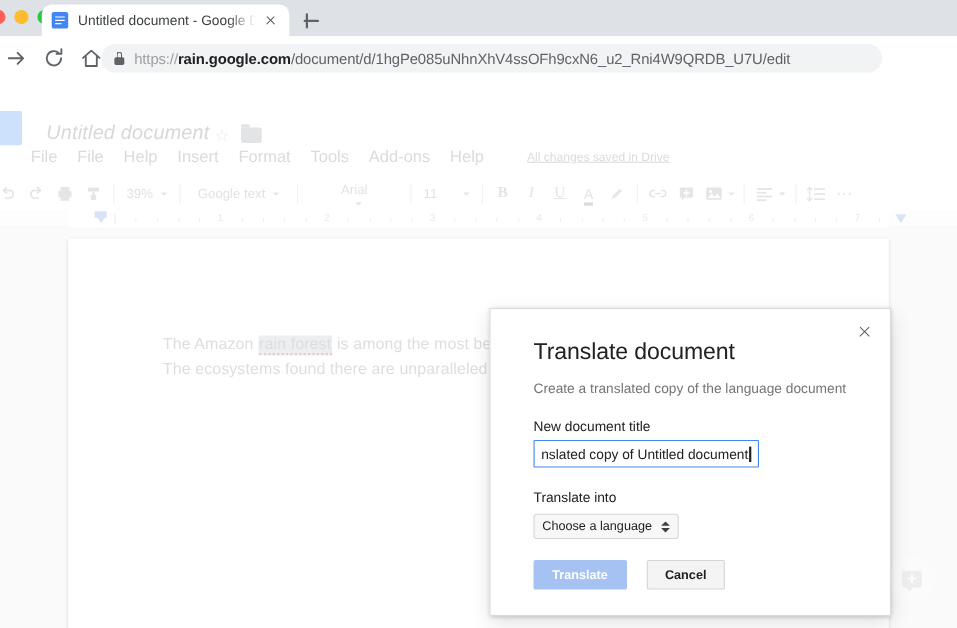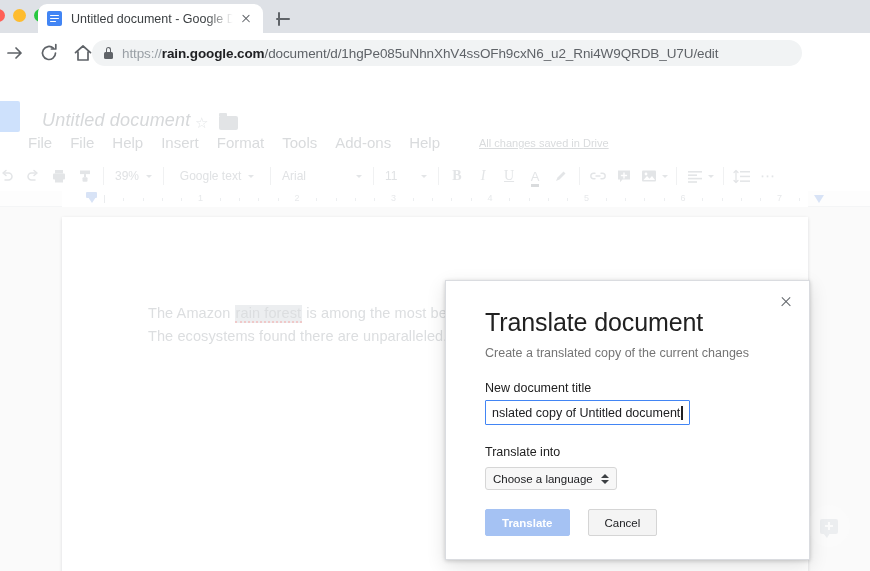--- a/index.html
+++ b/index.html
@@ -172,21 +172,21 @@
     box-shadow:0 1px 4px rgba(0,0,0,.18), 0 6px 18px rgba(0,0,0,.12);
   }
   .dlg-close { position:absolute; right:12px; top:10px; width:22px; height:22px; }
   .dlg-close:before, .dlg-close:after {
     content:""; position:absolute; left:5px; top:10.3px; width:12px; height:1.3px;
     background:#5f6368;
   }
   .dlg-close:before { transform:rotate(45deg); }
   .dlg-close:after  { transform:rotate(-45deg); }
 
-  .dlg-title { position:absolute; left:39px; top:27px; font-size:25px;
+  .dlg-title { position:absolute; left:39px; top:27px; font-size:21px;
                color:#212121; font-weight:400; letter-spacing:-.1px;}
   .dlg-sub { position:absolute; left:39px; top:65px; font-size:12.5px; color:#757575; }
   .dlg-label1 { position:absolute; left:39px; top:100px; font-size:12.5px; color:#212121; }
   .dlg-input {
     position:absolute; left:39px; top:119px; width:205px; height:25px;
     border:1px solid #4285f4; background:#fff; border-radius:1px;
     display:flex; align-items:center; padding:0 6px;
     font-size:12.5px; color:#202124; white-space:nowrap; overflow:hidden;
   }
   .caret-bar { display:inline-block; width:1.3px; height:14px; background:#202124;
@@ -201,21 +201,21 @@
   .spin { display:flex; flex-direction:column; gap:2px; }
   .spin i { display:block; width:0; height:0;
             border-left:4px solid transparent; border-right:4px solid transparent; }
   .spin i.up   { border-bottom:4.5px solid #3c4043; }
   .spin i.down { border-top:4.5px solid #3c4043; }
 
   .dlg-actions { position:absolute; left:39px; top:228px; display:flex; gap:18px; }
   .btn { height:27px; border-radius:2px; font-size:11.5px; display:flex;
          align-items:center; justify-content:center; padding:0 16px; white-space:nowrap; }
   .btn-primary { background:#a5c2f3; color:#ffffff; border:1px solid #a5c2f3; font-weight:700; }
-  .btn-secondary { background:#f4f4f4; color:#202124; border:1px solid #d5d5d5; font-weight:400; }
+  .btn-secondary { background:#f4f4f4; color:#202124; border:1px solid #d5d5d5; font-weight:700; }
 </style>
 </head>
 <body>
 
 <div id="root">
 
   <div class="tabstrip">
     <div class="traffic">
       <span class="light red"></span>
       <span class="light yellow"></span>
@@ -320,21 +320,21 @@
             <i class="caret"></i>
         </span>
 
         <span class="tb-sep"></span>
         <span class="tb-txt" style="width:96px;">
           <span>Google text</span>
             <i class="caret"></i>
         </span>
 
         <span class="tb-sep"></span>
-        <span class="tb-txt" style="width:92px; justify-content:space-between;">
+        <span class="tb-txt" style="width:92px; justify-content:space-between;flex-direction:column;">
           <span>Arial</span>
             <i class="caret"></i>
         </span>
 
         <span class="tb-sep"></span>
         <span class="tb-txt" style="width:54px; justify-content:space-between;">
           <span>11</span>
             <i class="caret"></i>
         </span>
 
@@ -462,21 +462,21 @@
         <span class="comment-glyph">
           <span class="comment-plus"></span>
         </span>
       </div>
     </div>
   </div>
 
   <div class="dialog">
     <div class="dlg-close"></div>
     <div class="dlg-title">Translate document</div>
-    <div class="dlg-sub">Create a translated copy of the current changes</div>
+    <div class="dlg-sub">Create a translated copy of the language document</div>
 
     <div class="dlg-label1">New document title</div>
     <div class="dlg-input">
       <span>nslated copy of Untitled document</span>
         <span class="caret-bar"></span>
     </div>
 
     <div class="dlg-label2">Translate into</div>
     <div class="dlg-select">
       <span>Choose a language</span>

